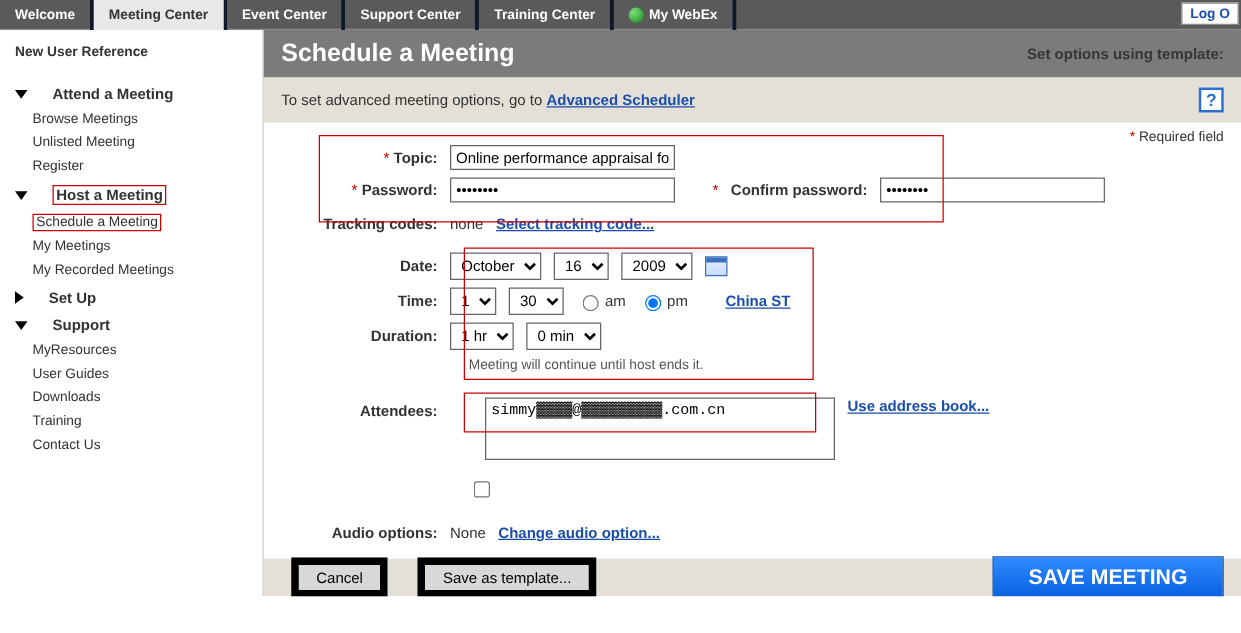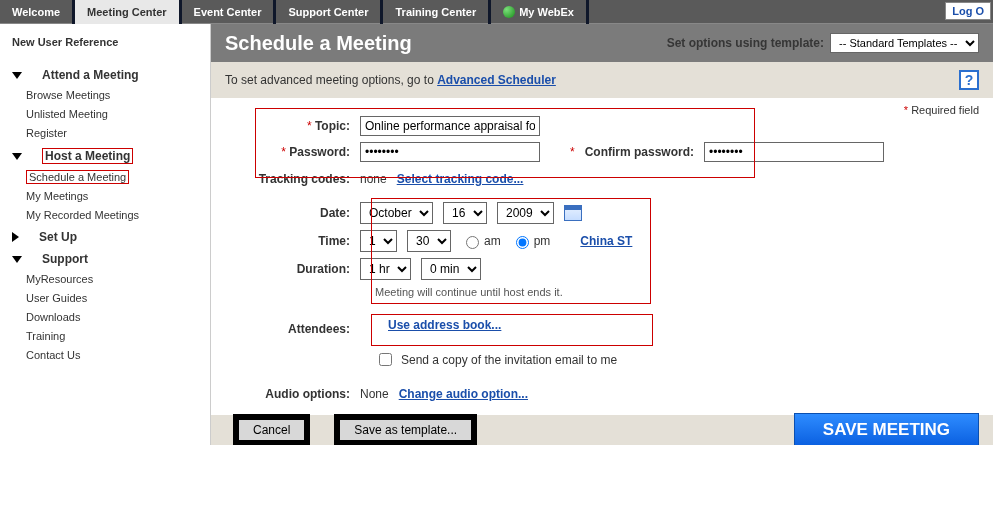--- a/index.html
+++ b/index.html
@@ -345,23 +345,20 @@
     <div class="side-item">Downloads</div>
     <div class="side-item">Training</div>
     <div class="side-item">Contact Us</div>
   </div>
 
   <div class="content">
     <div class="page-header">
       <div class="page-title">Schedule a Meeting</div>
       <div class="template-row">
         <span>Set options using template:</span>
-        <select class="template-select">
-          <option>-- Standard Templates --</option>
-        </select>
       </div>
     </div>
 
     <div class="advanced-bar">
       <div>
         <span>To set advanced meeting options, go to </span>
         <a href="#">Advanced Scheduler</a>
       </div>
       <div class="help-icon">?</div>
     </div>
@@ -440,26 +437,26 @@
           </div>
         </div>
         <div class="meeting-note">Meeting will continue until host ends it.</div>
       </div>
 
       <div class="attendee-area">
         <div class="red-box-3"></div>
         <div class="form-row" style="align-items:flex-start;gap:28px;">
           <div class="label-col" style="padding-top:4px;"><span>Attendees:</span></div>
           <div class="input-col" style="align-items:flex-start;">
+            <textarea class="attendees" style="">simmy▓▓▓▓@▓▓▓▓▓▓▓▓▓.com.cn</textarea>
             <a class="link">Use address book...</a>
           </div>
         </div>
         <div class="checkbox-row">
           <input type="checkbox" style="">
-          <span>Send a copy of the invitation email to me</span>
         </div>
       </div>
 
       <div class="form-row" style="margin-top:18px;">
         <div class="label-col"><span>Audio options:</span></div>
         <div class="input-col">
           <span class="none-txt">None</span>
           <a class="link">Change audio option...</a>
         </div>
       </div>

